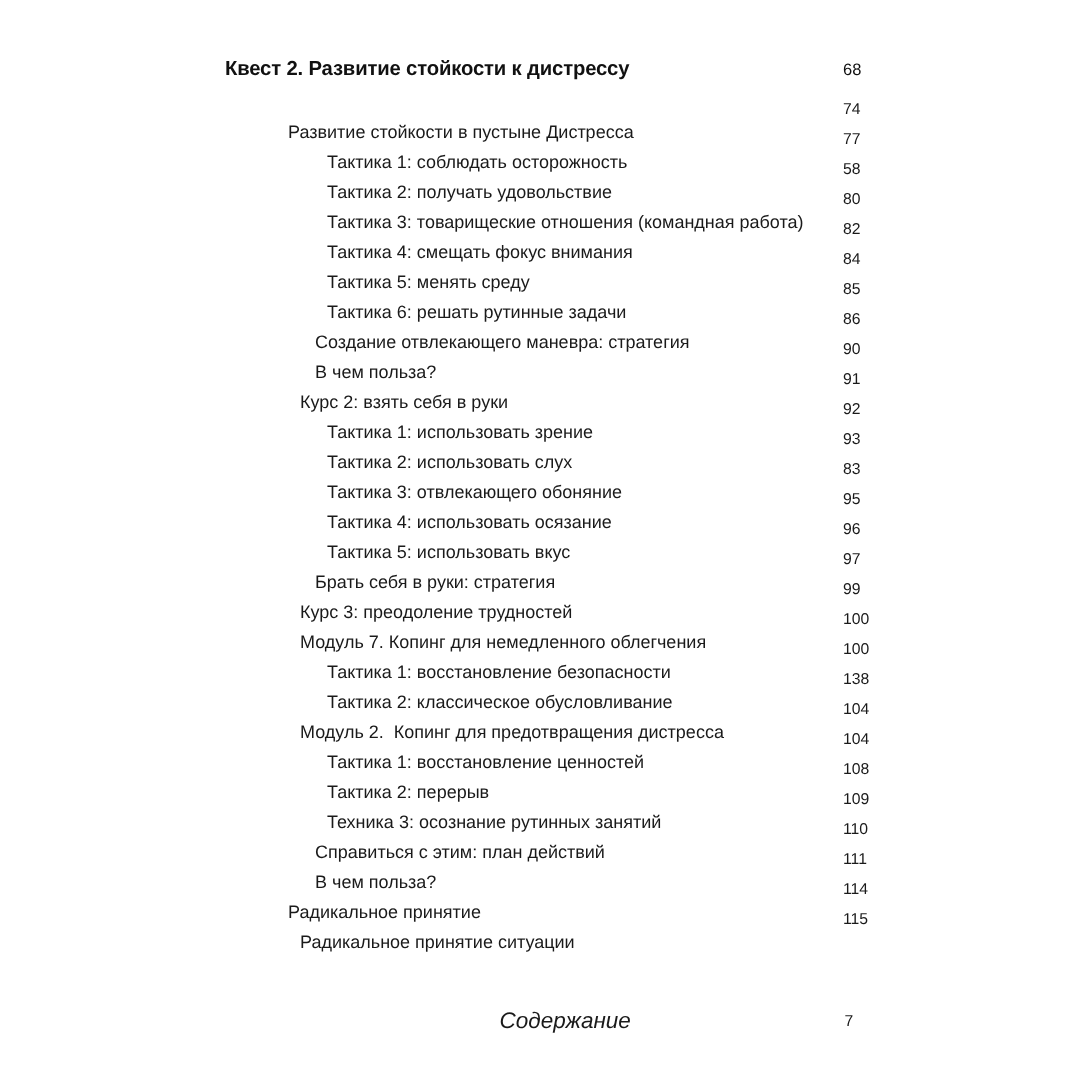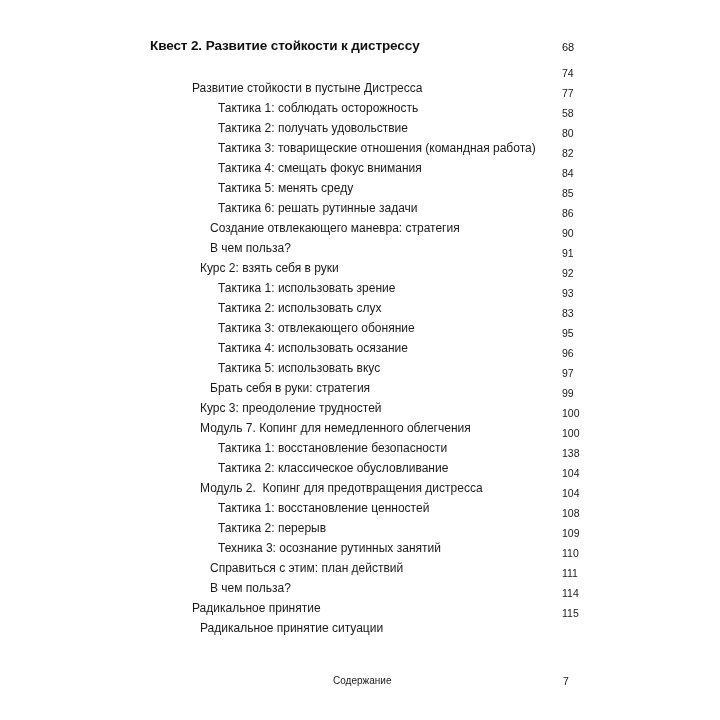--- a/index.html
+++ b/index.html
@@ -93,23 +93,24 @@
     position: absolute;
     left: 0;
     top: 674px;
     width: 720px;
     height: 18px;
   }
   .toc-footer .footer-title {
     position: absolute;
     left: 333px;
     top: 0;
-    font-size: 10px;
-    line-height: 14px;
-    color: #1a1a1a;
+    font-size: 15px;
+    line-height: 14px;
+    color: #1a1a1a;
+    font-style: italic;
   }
   .toc-footer .footer-page {
     position: absolute;
     left: 563px;
     top: 0;
     font-size: 10.5px;
     line-height: 14px;
     color: #1a1a1a;
   }
 </style>

